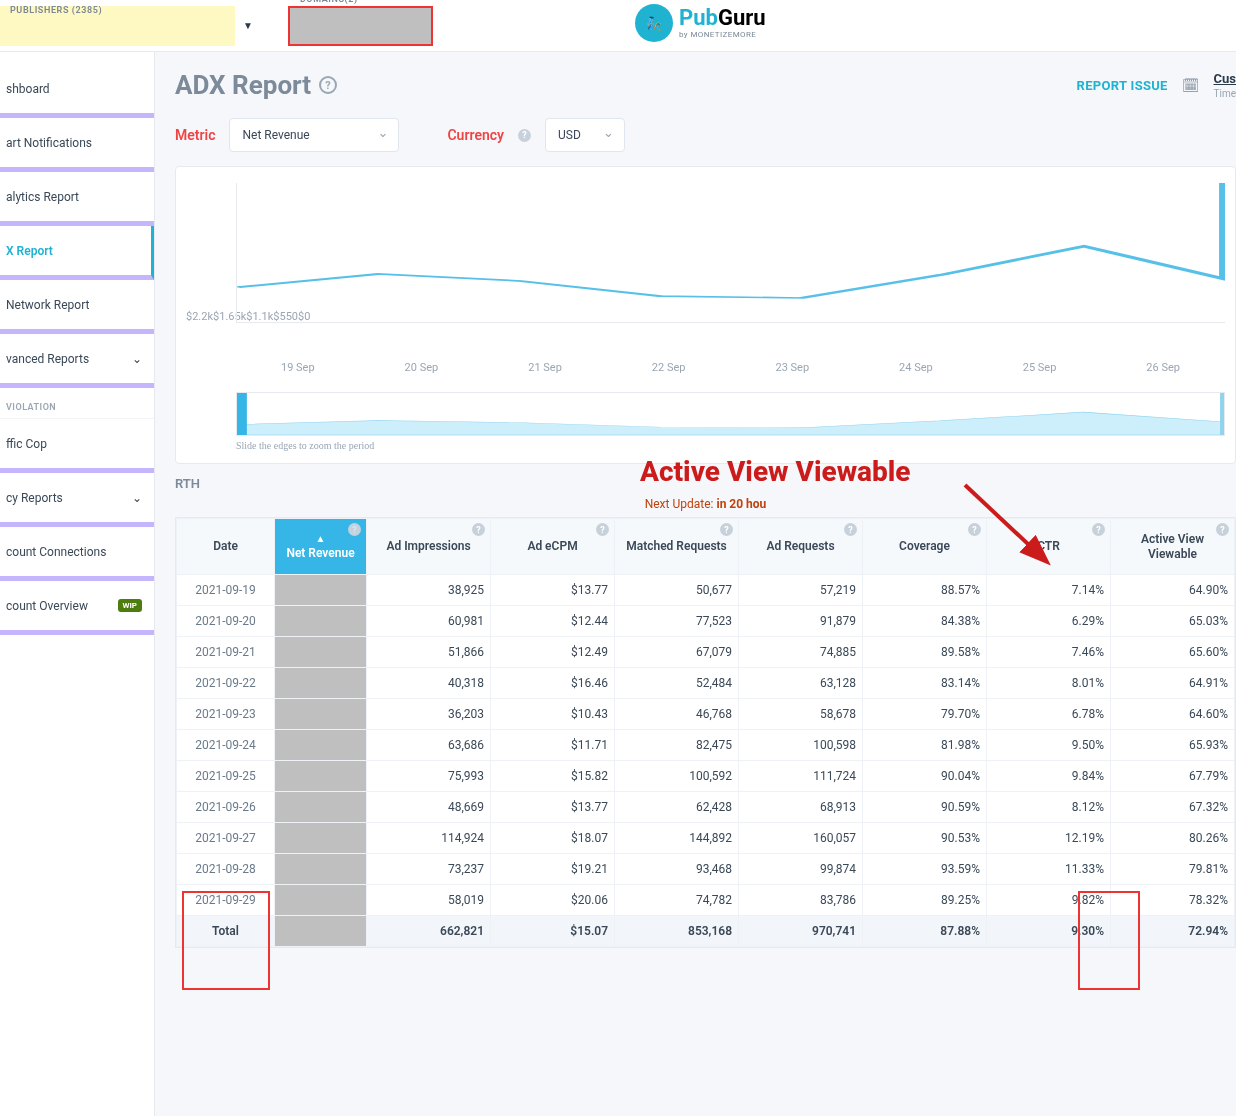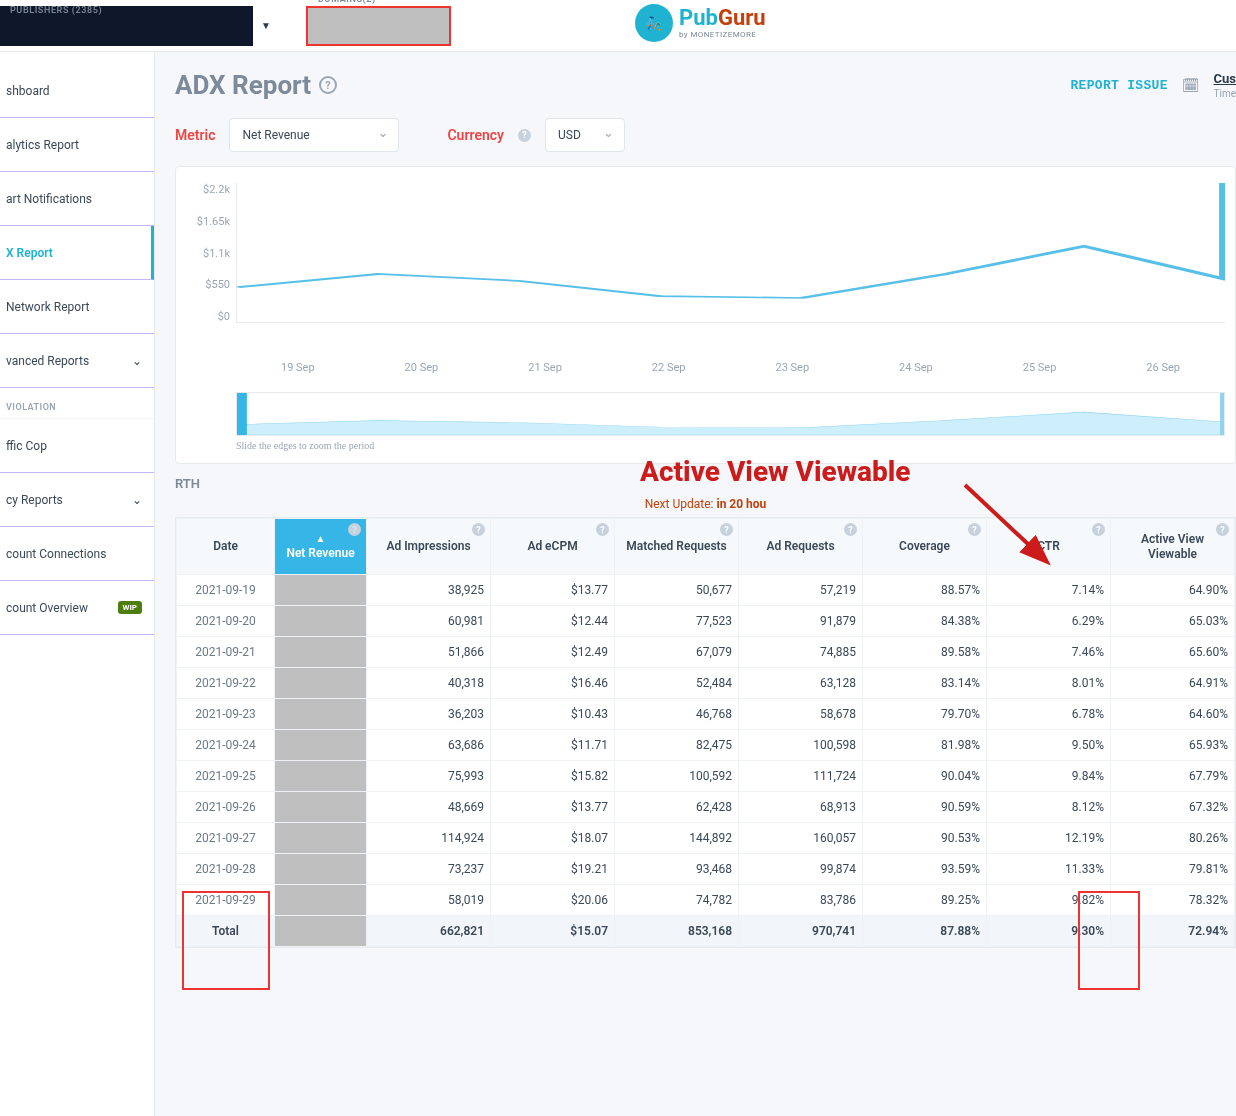--- a/index.html
+++ b/index.html
@@ -24,21 +24,21 @@
     display: flex;
     align-items: center;
   }
   .bread-seg {
     position: relative;
     height: 40px;
     display: flex;
     align-items: center;
     padding: 0 12px;
   }
-  .bread-seg.grey { background: #0f172a; width: 253px; }
+  .bread-seg.grey { background: #fef9c3; width: 235px; }
   .bread-seg.grey2 { background: #bfbfbf; width: 145px; border: 2px solid #e33; margin-left: 35px; }
   .bread-label {
     position: absolute;
     top: -1px;
     font-size: 9px;
     letter-spacing: 0.6px;
     color: #7a8796;
     font-weight: 600;
   }
   .chev-down-caret {
@@ -57,21 +57,21 @@
   .logo-icon {
     width: 38px; height: 38px;
     border-radius: 50%;
     background: #1fb3d1;
     display: flex; align-items: center; justify-content: center;
     color: #fff; font-weight: 700;
   }
   .logo-text { display: flex; flex-direction: column; line-height: 1; }
   .logo-main { font-size: 22px; font-weight: 700; }
   .logo-main .pub { color: #1fb3d1; }
-  .logo-main .guru { color: #c2410c; }
+  .logo-main .guru { color: #000000; }
   .logo-sub { font-size: 8px; color: #7a8796; letter-spacing: 0.4px; margin-top: 2px; }
 
   
   .sidebar {
     position: absolute;
     top: 52px;
     left: 0;
     width: 155px;
     bottom: 0;
     background: #fff;
@@ -79,21 +79,21 @@
     padding-top: 12px;
   }
   .side-item {
     display: flex;
     align-items: center;
     justify-content: space-between;
     padding: 0 12px 0 6px;
     height: 54px;
     font-size: 12px;
     color: #3a4857;
-    border-bottom: 1px solid #c4b5fd;
+    border-bottom: 5px solid #c4b5fd;
     cursor: pointer;
   }
   .side-item.active {
     color: #1fb3d1;
     border-right: 3px solid #1fb3d1;
     font-weight: 600;
   }
   .side-section-label {
     font-size: 9px;
     color: #9aa6b3;
@@ -141,21 +141,21 @@
   .help-ring {
     display: inline-flex;
     width: 18px; height: 18px;
     border: 2px solid #9aa6b3;
     border-radius: 50%;
     align-items: center; justify-content: center;
     font-size: 11px; color: #9aa6b3;
     font-weight: 700;
   }
   .top-actions { display: flex; align-items: center; gap: 14px; }
-  .report-issue-link { color: #1fb3d1; font-weight: 700; font-size: 13px; letter-spacing: 0.3px; font-family: Liberation Mono, monospace; }
+  .report-issue-link { color: #1fb3d1; font-weight: 700; font-size: 13px; letter-spacing: 0.3px; }
   .cal-icon { color: #7c8a9a; font-size: 14px; }
   .custom-label-wrap { display: flex; flex-direction: column; align-items: flex-start; }
   .custom-label { font-weight: 700; color: #2b3a4a; text-decoration: underline; font-size: 13px; }
   .time-sub { font-size: 10px; color: #9aa6b3; margin-top: 2px; }
 
   .metric-row {
     display: flex;
     align-items: center;
     gap: 14px;
     margin-bottom: 14px;
@@ -195,21 +195,21 @@
     position: relative;
   }
   .chart-area {
     position: relative;
     height: 170px;
     display: flex;
   }
   .ytick-col {
     width: 50px;
     display: flex;
-    flex-direction: column;
+    flex-direction: row;
     justify-content: space-between;
     align-items: flex-end;
     padding-right: 6px;
     color: #9aa6b3;
     font-size: 11px;
     height: 140px;
   }
   .plot {
     flex: 1;
     position: relative;
@@ -335,24 +335,24 @@
       <div class="logo-sub">by MONETIZEMORE</div>
     </div>
   </div>
 </div>
 
 <div class="sidebar">
   <div class="side-item">
       <span>shboard</span>
     </div>
   <div class="side-item">
+      <span>art Notifications</span>
+    </div>
+  <div class="side-item">
       <span>alytics Report</span>
-    </div>
-  <div class="side-item">
-      <span>art Notifications</span>
     </div>
   <div class="side-item active">
       <span>X Report</span>
     </div>
   <div class="side-item">
       <span>Network Report</span>
     </div>
   <div class="side-item">
       <span>vanced Reports</span>
       <span class="side-chev">⌄</span>

